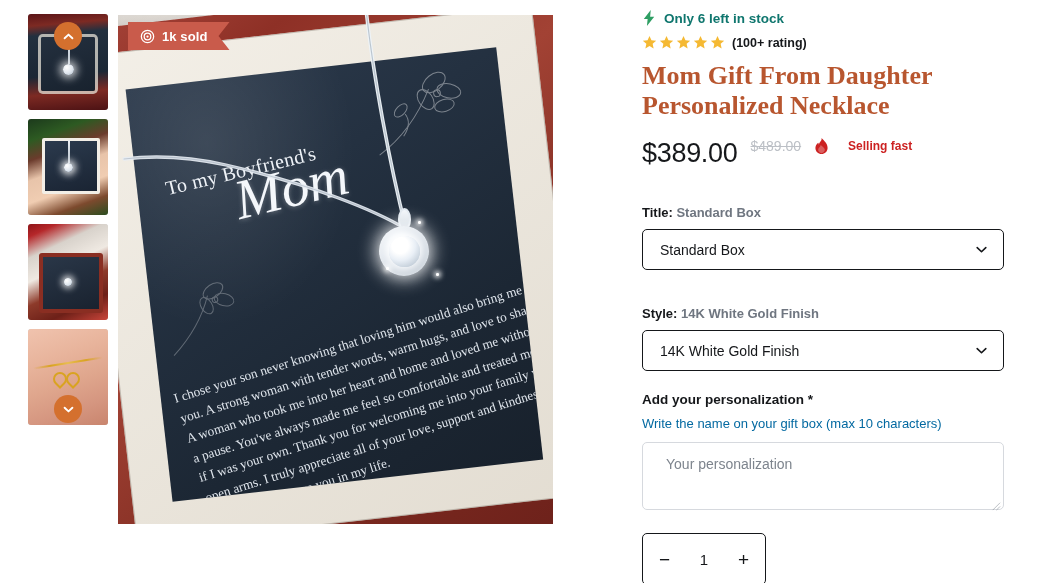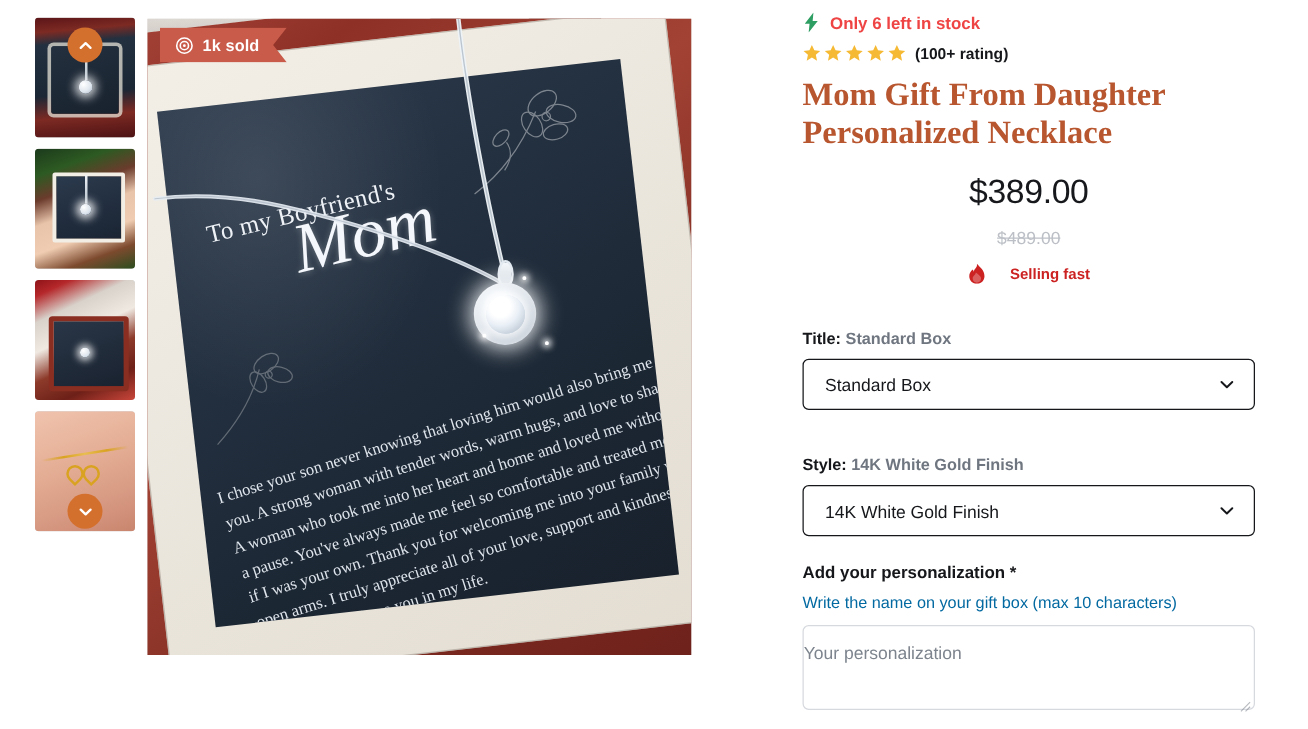--- a/index.html
+++ b/index.html
@@ -181,33 +181,33 @@
     display:flex; align-items:center; gap:7px;
     font-size: 13px; font-weight: 700; letter-spacing:.1px;
     clip-path: polygon(0 0, 100% 0, calc(100% - 11px) 50%, 100% 100%, 0 100%);
   }
   .ribbon .tgt { flex:0 0 auto; display:block; }
 
   
   .details { width: 410px; flex: 0 0 410px; padding: 8px 42px 0 6px; position: relative; }
 
   .stock { display:flex; align-items:center; gap:7px; margin-top:2px; }
-  .stock .lbl { color:#ef4444; font-size:13.5px; font-weight:700; }
+  .stock .lbl { color:#0f766e; font-size:13.5px; font-weight:700; }
 
   .rating { display:flex; align-items:center; gap:7px; margin-top:9px; }
   .stars { display:flex; gap:2px; }
   .rating .cnt { font-size:12.5px; font-weight:700; color:#15171a; }
 
   .title {
     margin: 11px 0 0; font-family: "Liberation Serif", serif;
     font-size: 26px; font-weight: 700; line-height: 1.16;
     color: #b8562f; max-width: 330px;
   }
 
-  .price-row { display:flex; align-items:center; gap:13px; margin-top: 17px; flex-direction: column; }
+  .price-row { display:flex; align-items:flex-start; gap:13px; margin-top: 17px; }
   .price { font-size: 27px; font-weight: 400; color:#16181b; letter-spacing:-.3px; }
   .price-old { font-size: 14px; color:#bcc0c6; text-decoration: line-through; }
   .fast { display:flex; align-items:center; gap:6px; }
   .fast .lbl { color:#cc2222; font-size:12px; font-weight:700;margin-left:13px; }
 
   .opt-label { margin-top: 36px; font-size: 13px; color:#15171a; font-weight:700; }
   .opt-label .v { color:#6f7680; font-weight:700; }
 
   .select {
     margin-top: 9px; width: 100%; height: 41px;
@@ -215,21 +215,21 @@
     background:#fff; display:flex; align-items:center;
     padding: 0 14px 0 17px; cursor: pointer;
   }
   .select .val { flex:1; font-size: 14px; color:#15171a; }
 
   .pers-title { margin-top: 21px; font-size: 13.5px; font-weight:700; color:#15171a; }
   .pers-sub { margin-top: 9px; font-size: 13px; color:#0369a1; }
   .ta-wrap { position:relative; margin-top: 11px; }
   .ta {
     width:100%; height: 68px; border:1.5px solid #d6d9de; border-radius:5px;
-    background:#fff; padding: 13px 0; font-size: 14px; color:#15171a;
+    background:#fff; padding: 13px 23px; font-size: 14px; color:#15171a;
     font-family: "Liberation Sans", sans-serif; resize:none; outline:none;
   }
   .ta::placeholder { color:#7d848d; }
   .grip { position:absolute; right:3px; bottom:3px; opacity:.55; }
 
   .buy-row { display:flex; gap:14px; margin-top: 19px; }
   .qty {
     width: 124px; height: 52px; border:1.6px solid #15171a; border-radius:5px;
     display:flex; align-items:center; justify-content:space-between; padding: 0 16px;
     background:#fff;

